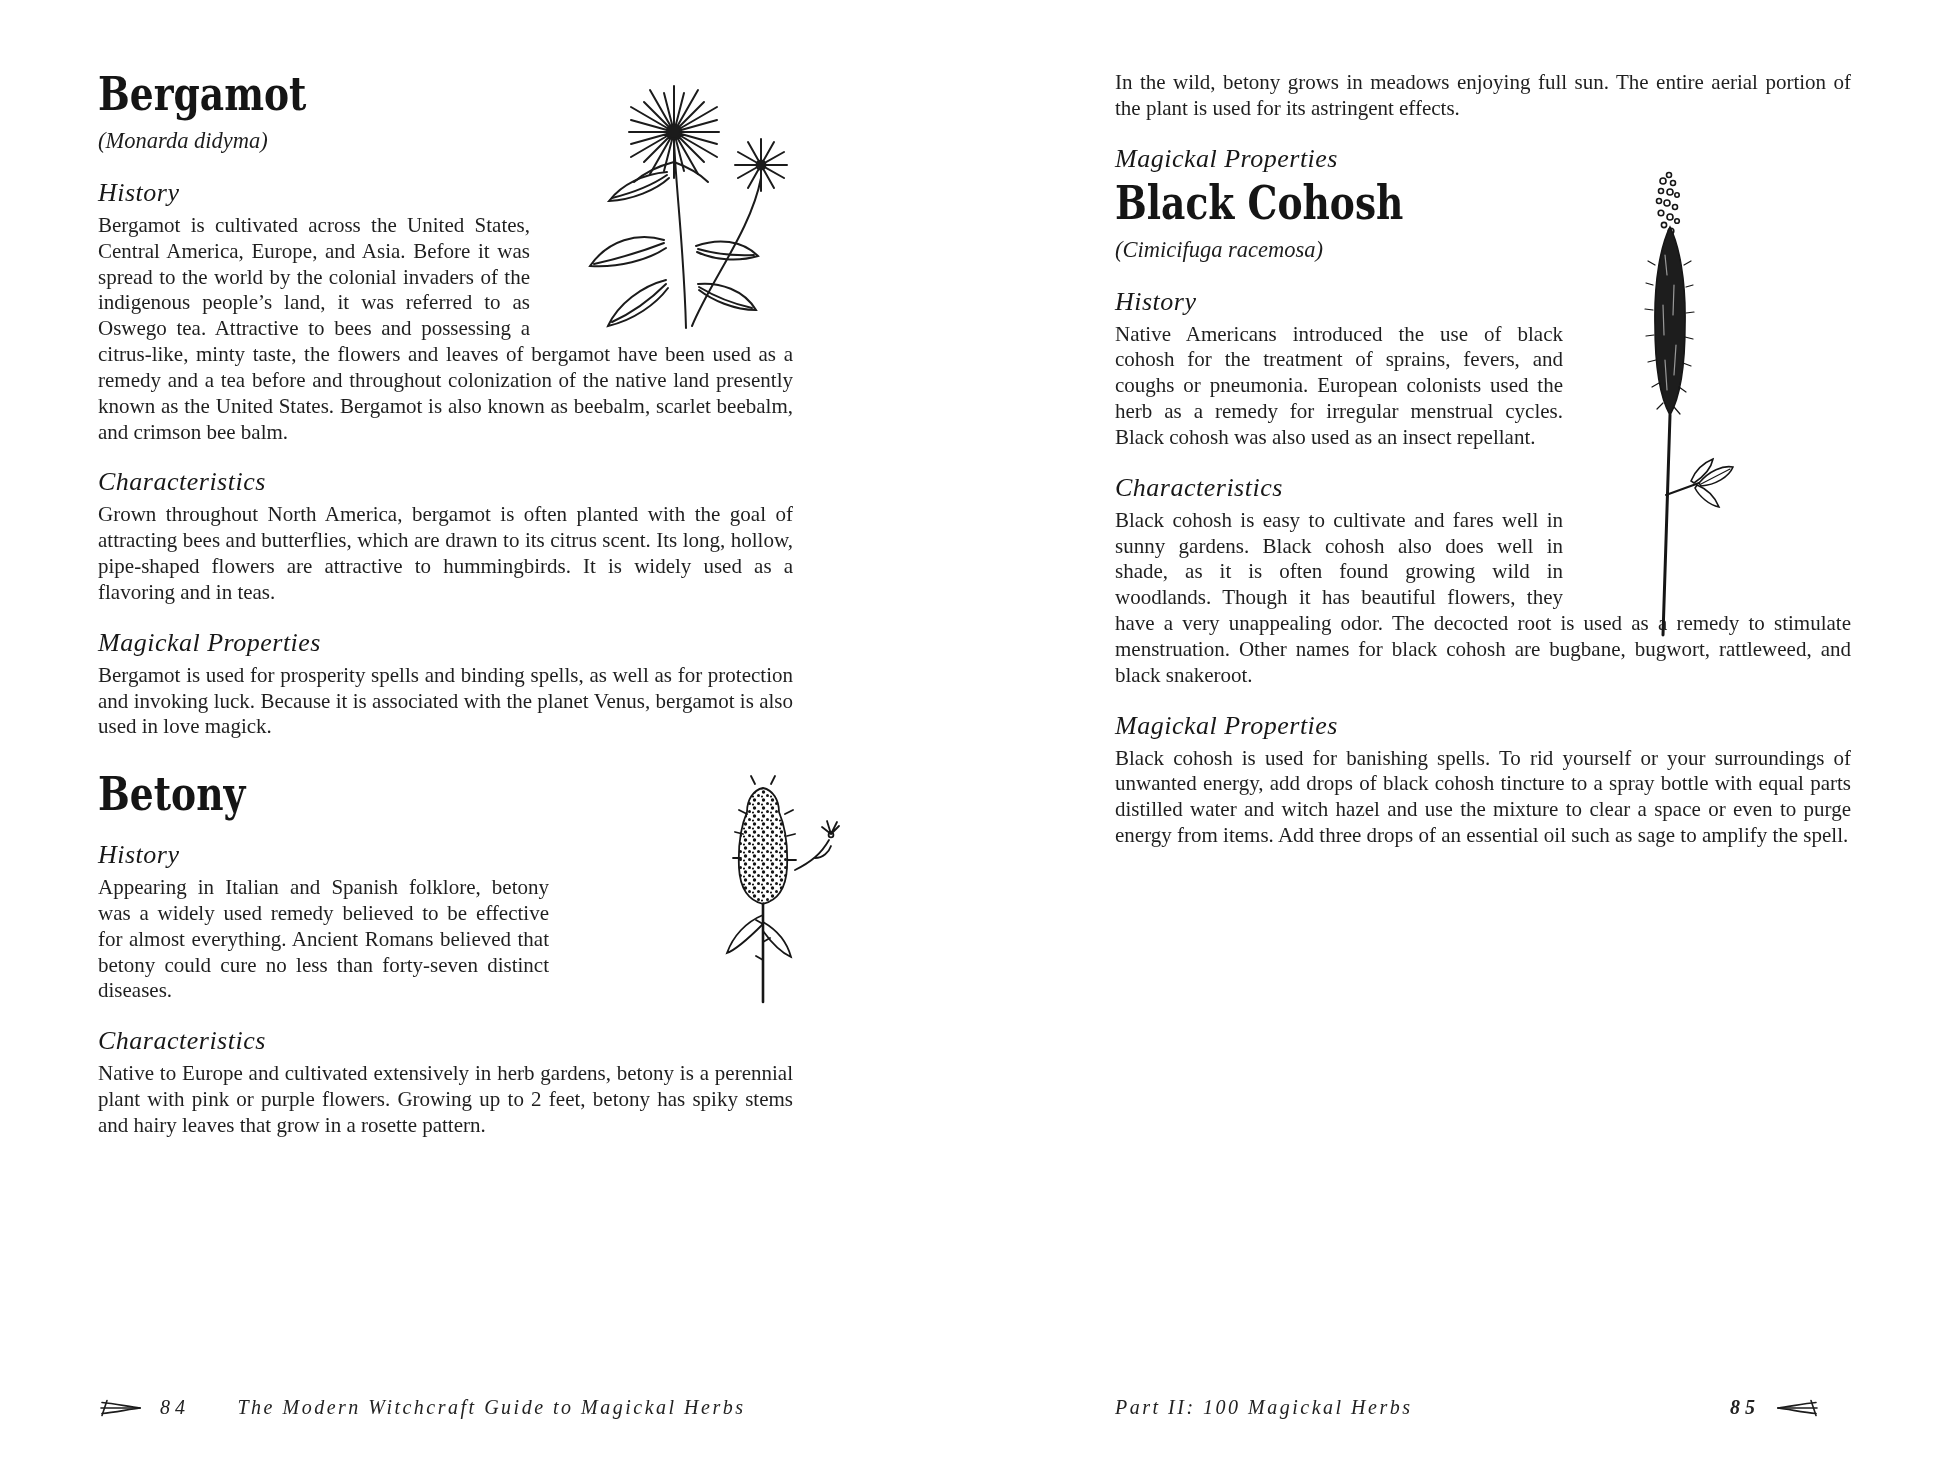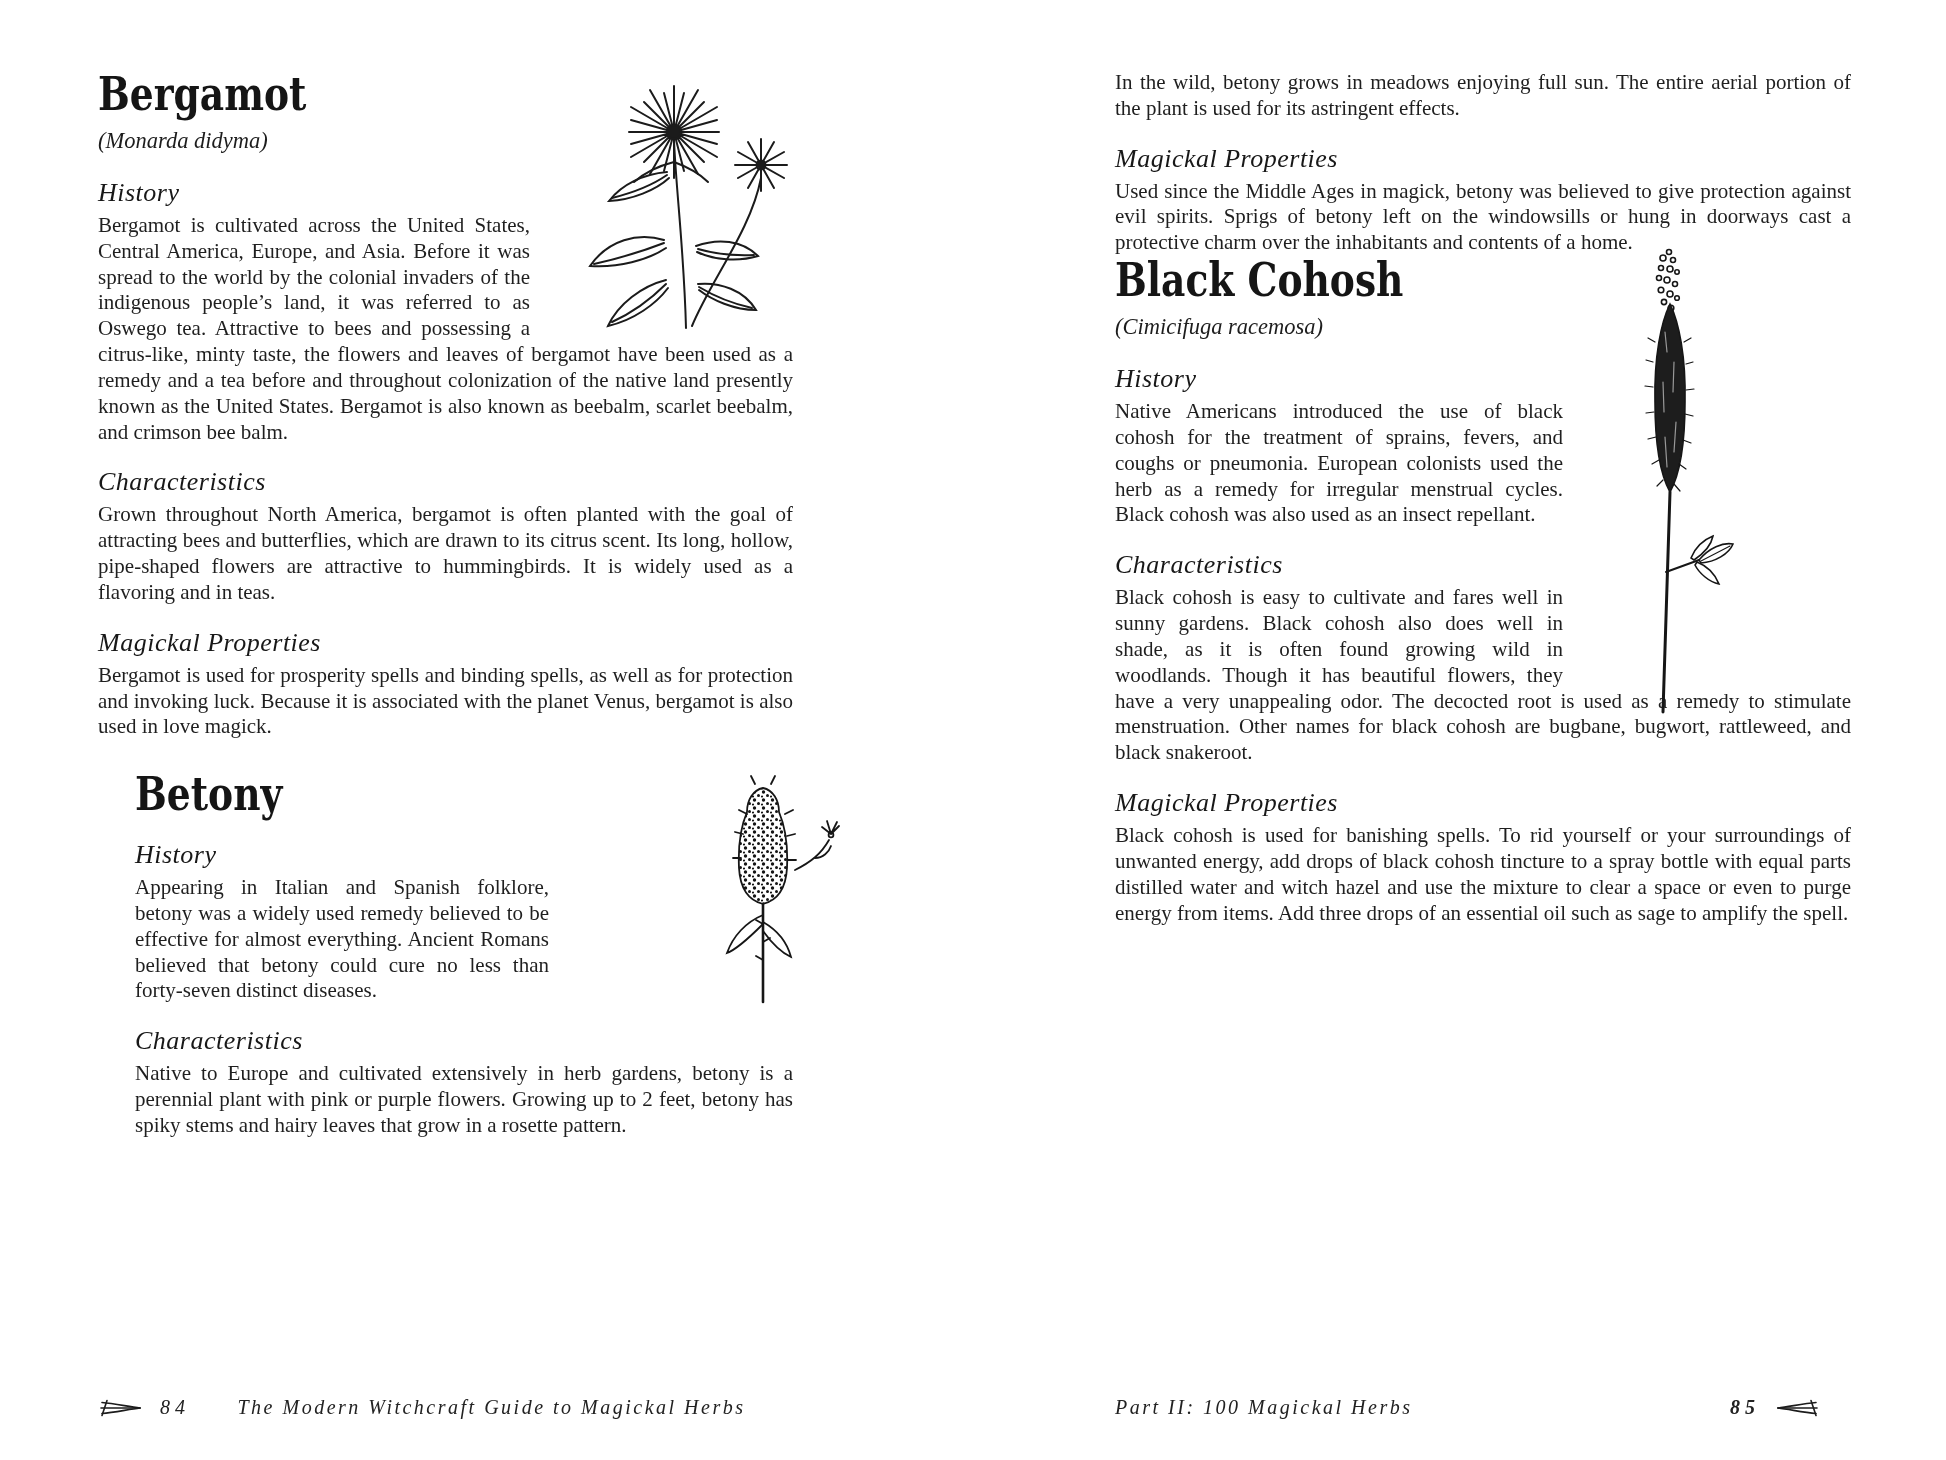--- a/index.html
+++ b/index.html
@@ -17,21 +17,21 @@
     transform:scaleX(0.8);transform-origin:left center;letter-spacing:0px;white-space:nowrap;
   }
   .latin{font-style:italic;font-size:22.5px;margin:0 0 24px 0;color:#1d1d1d;}
   .section{
     font-style:italic;font-weight:normal;font-size:26px;
     margin:22px 0 5px 0;letter-spacing:0.5px;color:#181818;
   }
   .bodytext{
     font-size:21px;line-height:1.23;text-align:justify;margin:0;color:#1f1f1f;
   }
-  .entry + .entry{margin-top:30px;margin-left:37px;}
+  .entry + .entry{margin-top:30px;}
   .continuation{margin-top:0;}
 
   .illus{float:right;position:relative;}
   .illus svg{display:block;}
   .illus-bergamot{width:297px;height:262px;margin:0 -50px 8px 16px;}
   .illus-betony{width:250px;height:252px;margin:4px -20px 8px 14px;}
   .illus-betony svg{position:absolute;top:0;left:0;}
   .illus-cohosh{width:300px;height:408px;margin:0 -24px 0 12px;}
   .illus-cohosh svg{position:absolute;top:-14px;left:16px;}
 
@@ -138,21 +138,20 @@
       <span class="pagenum">84</span>
       <span class="running">The Modern Witchcraft Guide to Magickal Herbs</span>
     </footer>
   </section>
 
   <section class="page page-right">
 
     <div class="continuation">
       <p class="bodytext">In the wild, betony grows in meadows enjoying full sun. The entire aerial portion of the plant is used for its astringent effects.</p>
       <h2 class="section">Magickal Properties</h2>
-      <p class="bodytext">Used since the Middle Ages in magick, betony was believed to give protection against evil spirits. Sprigs of betony left on the windowsills or hung in doorways cast a protective charm over the inhabitants and contents of a home.</p>
     </div>
 
     <article class="entry">
       <div class="illus illus-cohosh">
         <svg width="150" height="480" viewBox="0 0 150 480">
           <g fill="none" stroke="#161616" stroke-width="1.6" stroke-linecap="round">
             <circle cx="78" cy="10" r="2.5"></circle>
               <circle cx="72" cy="16" r="3"></circle>
               <circle cx="82" cy="18" r="2.5"></circle>
             <circle cx="70" cy="26" r="2.5"></circle>

